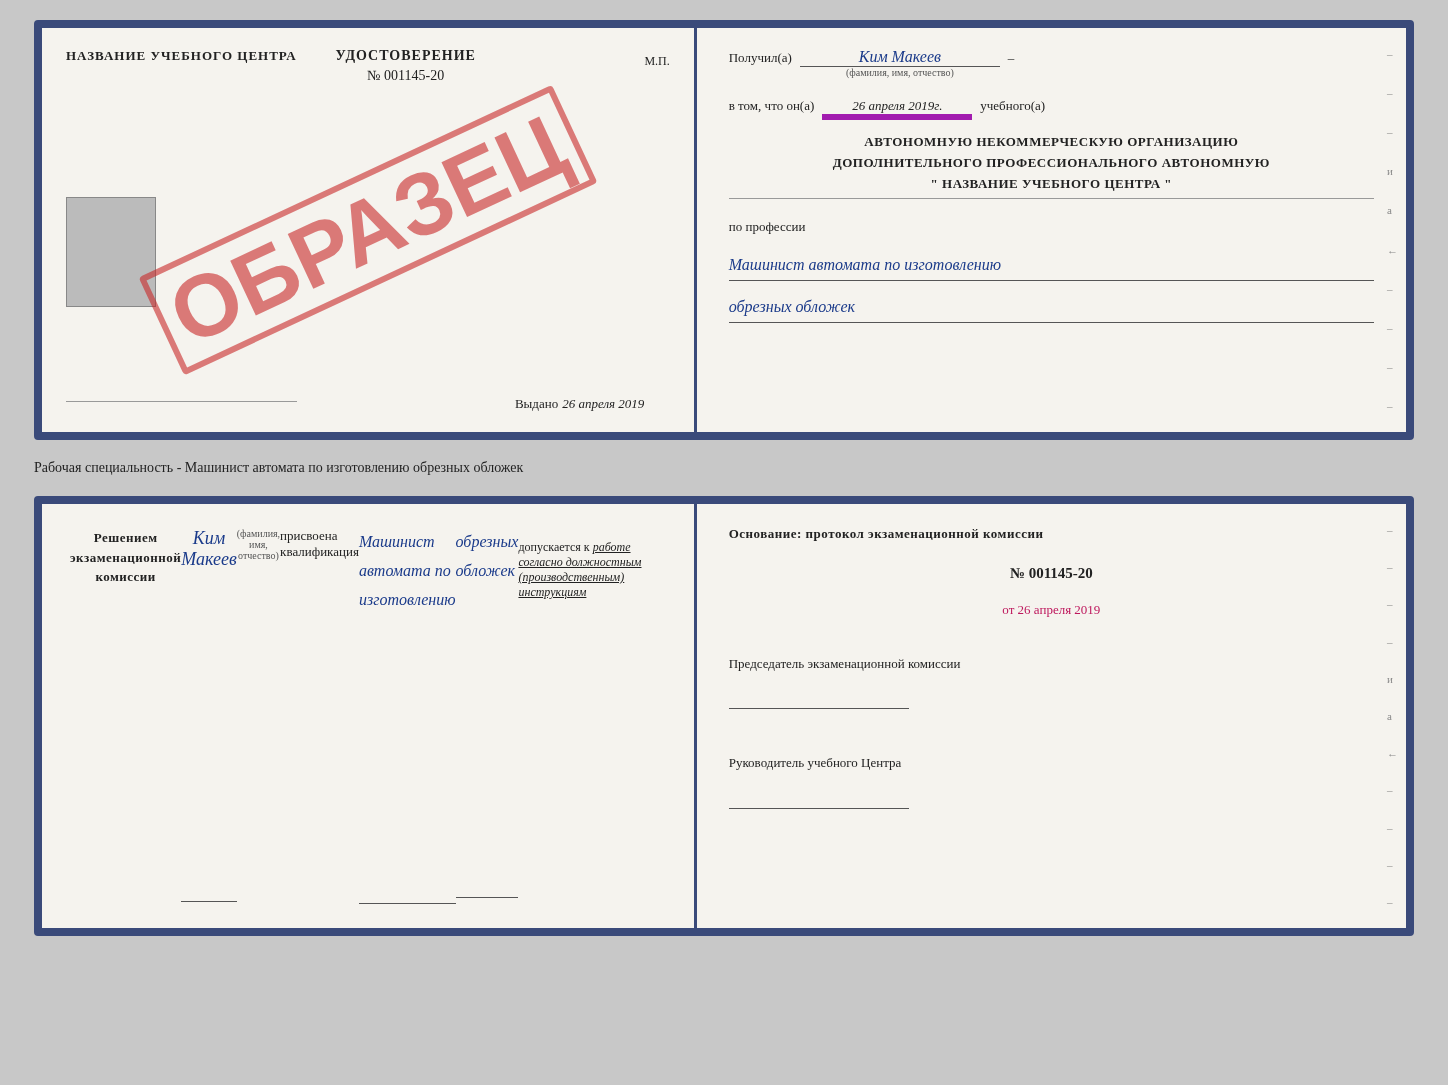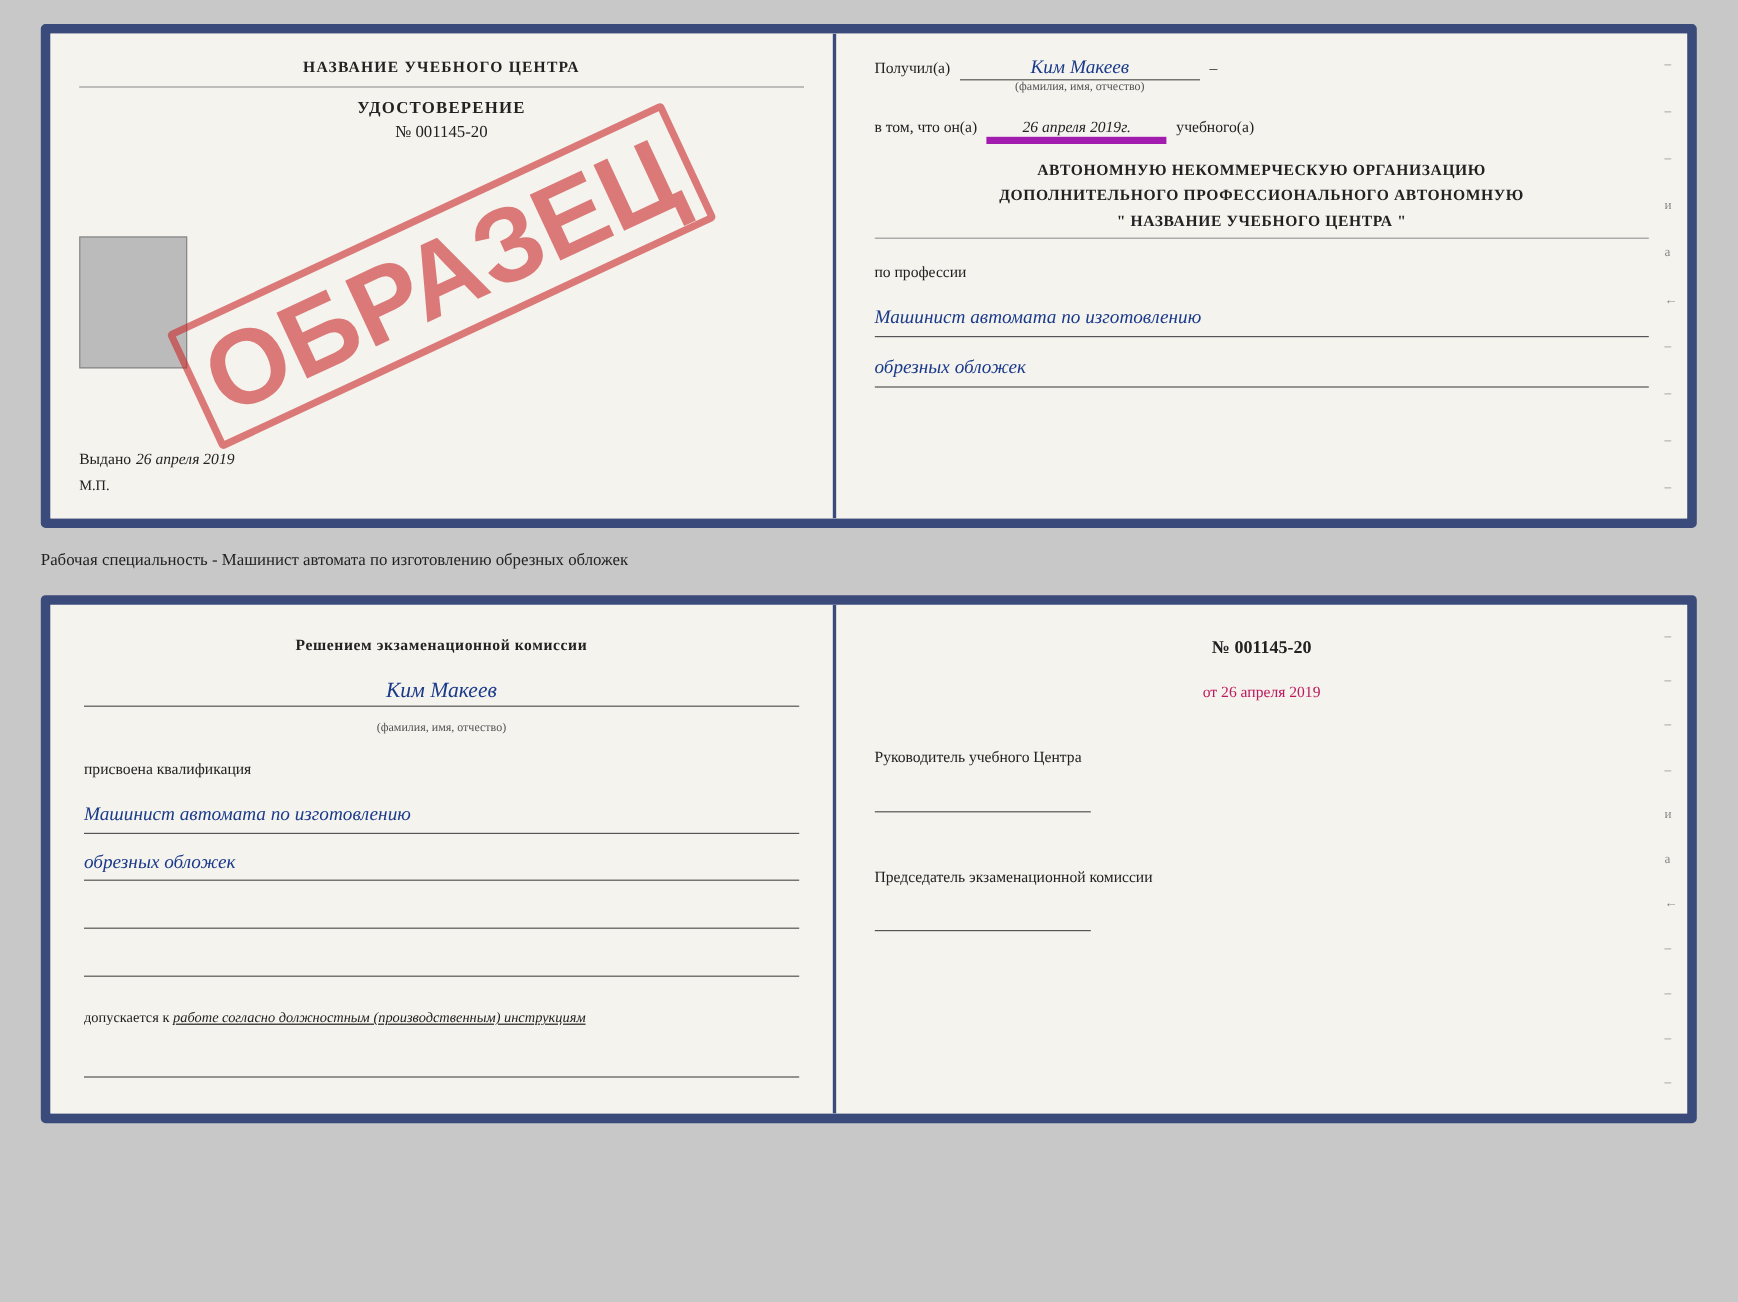--- a/index.html
+++ b/index.html
@@ -26,21 +26,21 @@
       min-height: 420px;
     }
 
     .doc-left {
       width: 48%;
       background: #f5f3ee;
       border-right: 3px solid #3a4a7a;
       padding: 20px 24px;
       position: relative;
       display: flex;
-      flex-direction: column;
+      flex-direction: row;
       justify-content: space-between;
     }
 
     .doc-right {
       width: 52%;
       background: #f5f3ee;
       padding: 20px 32px;
       position: relative;
       display: flex;
       flex-direction: column;
@@ -466,35 +466,36 @@
     <span class="blank-line"></span>
 
     <div class="admission-text">
       <span>допускается к</span>
       <span class="admission-italic">работе согласно должностным (производственным) инструкциям</span>
     </div>
     <span class="blank-line" style="margin-top:8px;"></span>
   </div>
 
   <div class="doc-right">
+    <div class="basis-block">Основание: протокол экзаменационной комиссии</div>
 
     <div class="protocol-number">№  001145-20</div>
 
     <div class="protocol-date">
       <span>от</span>
       <span>26 апреля 2019</span>
     </div>
 
     <div class="signature-block">
+      <div class="signature-title">Председатель экзаменационной комиссии</div>
+      <div class="signature-line"></div>
+    </div>
+
+    <div class="signature-block">
       <div class="signature-title">Руководитель учебного Центра</div>
-      <div class="signature-line"></div>
-    </div>
-
-    <div class="signature-block">
-      <div class="signature-title">Председатель экзаменационной комиссии</div>
       <div class="signature-line"></div>
     </div>
 
     <div class="dash-right">
       <span class="dash-item">–</span>
       <span class="dash-item">–</span>
       <span class="dash-item">–</span>
       <span class="dash-item">–</span>
       <span class="dash-item">и</span>
       <span class="dash-item">а</span>

